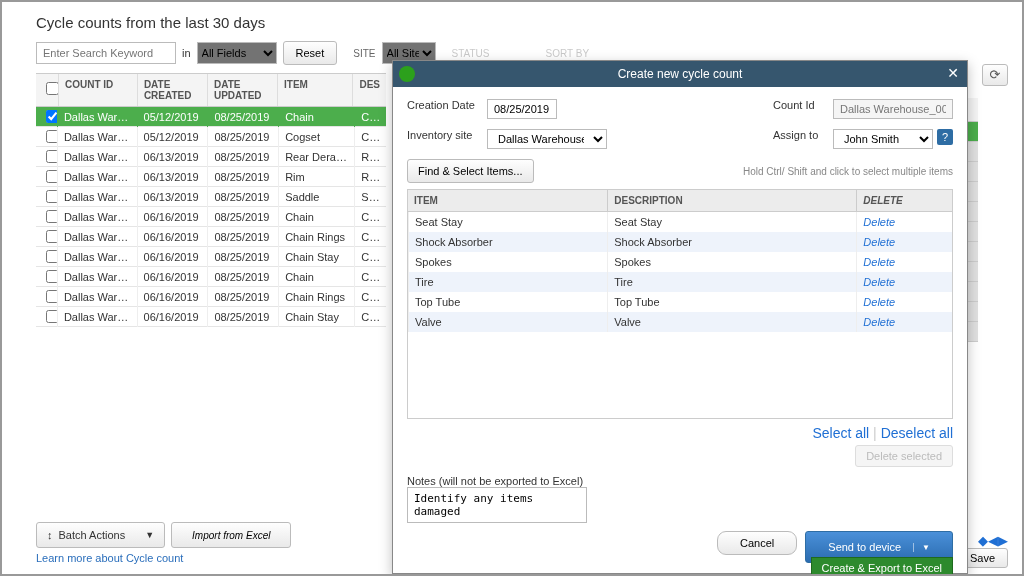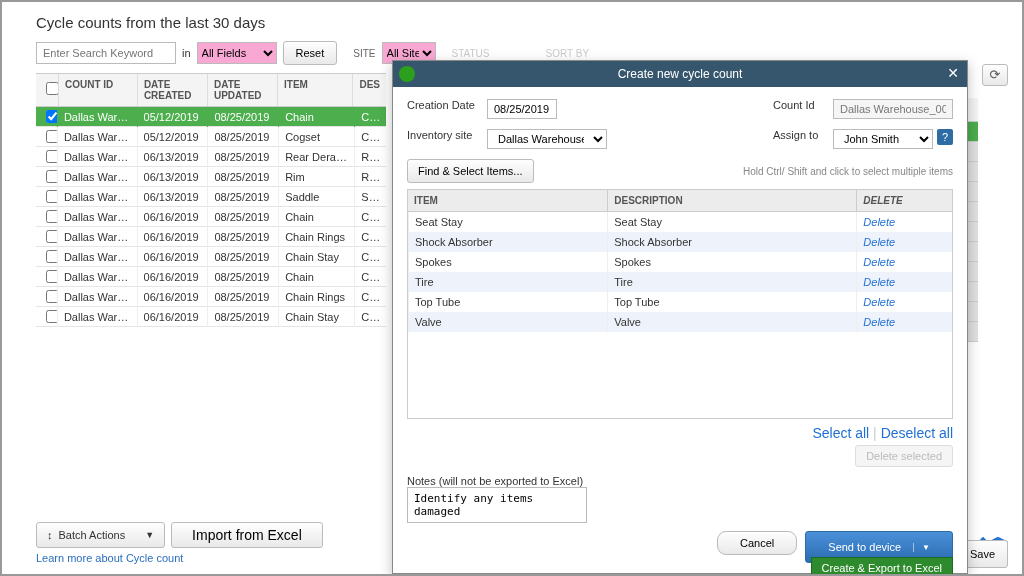--- a/index.html
+++ b/index.html
@@ -2,41 +2,41 @@
 <html><head>
 <meta charset="utf-8">
 <style>
   * { box-sizing: border-box; }
   body { margin: 0; font-family: Arial, sans-serif; font-size: 12px; color: #333; background: #fff; }
   .app { position: relative; width: 1024px; height: 576px; border: 2px solid #999; box-shadow: 3px 3px 6px rgba(0,0,0,0.3); overflow: hidden; }
   .page-title { font-size: 15px; padding: 12px 0 10px 34px; color: #333; }
   .filter-row { display: flex; align-items: center; gap: 6px; padding: 0 0 8px 34px; }
   .filter-row input[type=text] { height: 22px; width: 140px; border: 1px solid #bbb; padding: 0 6px; font-size: 11px; color: #888; }
   .filter-row .in { font-size: 11px; }
-  .filter-row select { height: 22px; border: 1px solid #bbb; font-size: 11px; background: #f9a8d4; }
+  .filter-row select { height: 22px; border: 1px solid #bbb; font-size: 11px; background: #737373; }
   .btn { height: 24px; border: 1px solid #bbb; background: linear-gradient(#fefefe,#e9e9e9); border-radius: 3px; padding: 0 12px; font-size: 11px; cursor: pointer; }
   .filter-label { font-size: 10px; color: #666; padding-left: 10px; }
   .table { margin-left: 34px; width: 350px; border-top: 1px solid #ccc; }
   .thead { display: flex; background: #f4f4f4; border-bottom: 1px solid #ccc; }
   .th { font-size: 10px; color: #555; padding: 5px 6px; border-left: 1px solid #ddd; font-weight: bold; }
   .th.cb { width: 22px; border-left: none; text-align: center; }
   .tr { display: flex; border-bottom: 1px solid #e5e5e5; height: 20px; align-items: center; }
   .tr.selected { background: #4cae4c; color: #fff; }
   .td { padding: 0 6px; font-size: 11px; border-left: 1px solid #eee; height: 20px; line-height: 20px; overflow: hidden; white-space: nowrap; text-overflow: ellipsis; }
   .tr.selected .td { border-left-color: #4cae4c; }
   .td.cb { width: 22px; text-align: center; border-left: none; }
   .c-countid { width: 88px; }
   .c-created { width: 78px; }
   .c-updated { width: 78px; }
   .c-item { width: 84px; }
   .c-desc { width: 34px; }
   .bottom-bar { position: absolute; bottom: 26px; left: 34px; display: flex; gap: 6px; }
   .batch-btn { display: flex; align-items: center; height: 26px; border: 1px solid #bbb; background: linear-gradient(#fefefe,#e9e9e9); border-radius: 3px; padding: 0 10px; font-size: 11px; cursor: pointer; }
   .batch-btn .chev { margin-left: 20px; font-size: 9px; }
-  .import-btn { height: 26px; border: 1px solid #bbb; background: linear-gradient(#fefefe,#e9e9e9); border-radius: 3px; padding: 0 20px; font-size: 14px; cursor: pointer; }
+  .import-btn { height: 26px; border: 1px solid #bbb; background: linear-gradient(#fefefe,#e9e9e9); border-radius: 3px; padding: 0 20px; font-size: 10px; cursor: pointer; font-style: italic; }
   .learn-link { position: absolute; bottom: 10px; left: 34px; font-size: 11px; color: #2a6ebb; text-decoration: none; }
   .modal { position: absolute; top: 58px; left: 390px; width: 576px; background: #fff; border: 1px solid #888; box-shadow: 0 4px 12px rgba(0,0,0,0.25); }
   .modal-header { background: #36566e; color: #fff; height: 26px; display: flex; align-items: center; justify-content: center; position: relative; font-size: 12px; }
   .modal-header .close { position: absolute; right: 8px; top: 4px; font-size: 14px; cursor: pointer; color: #fff; }
   .modal-header .app-icon { position: absolute; left: 6px; top: 5px; width: 16px; height: 16px; background:#2ca01c; border-radius: 50%; }
   .modal-body { padding: 12px 14px 10px; }
   .form-row { display: flex; margin-bottom: 10px; }
   .form-row .lbl { font-size: 11px; width: 80px; }
   .form-row .val { font-size: 11px; border: 1px solid #bbb; height: 20px; padding: 0 6px; }
   .form-row .val.ro { background: #f5f5f5; color: #777; }
@@ -60,21 +60,21 @@
   .notes-lbl { font-size: 11px; margin-top: 8px; }
   .notes { width: 180px; height: 36px; border: 1px solid #bbb; font-size: 11px; padding: 4px 6px; resize: none; }
   .total-row { text-align: right; font-size: 11px; margin-top: -30px; }
   .modal-actions { display: flex; justify-content: flex-end; gap: 8px; margin-top: 8px; position: relative; }
   .cancel-btn { height: 24px; border: 1px solid #bbb; background: linear-gradient(#fefefe,#e9e9e9); border-radius: 9px; padding: 0 22px; font-size: 11px; cursor: pointer; }
   .send-btn { height: 32px; border: 1px solid #2e6da4; background: linear-gradient(#4a90d9,#2b6cb0); color: #fff; border-radius: 3px; padding: 0 22px; font-size: 11px; cursor: pointer; display: flex; align-items: center; }
   .send-btn .dd { border-left: 1px solid rgba(255,255,255,0.5); margin-left: 12px; padding-left: 8px; font-size: 8px; }
   .export-option { position: absolute; right: 0; top: 26px; background: #2d8a2d; color: #fff; font-size: 11px; padding: 4px 10px; border: 1px solid #1e6a1e; white-space: nowrap; }
   .refresh-icon { position: absolute; top: 62px; right: 14px; width: 26px; height: 22px; border: 1px solid #bbb; background: linear-gradient(#fefefe,#e9e9e9); border-radius: 3px; text-align: center; line-height: 20px; cursor: pointer; font-size: 13px; color:#555; }
   .nav-arrows { position: absolute; bottom: 26px; right: 14px; font-size: 13px; color: #1f6fd4; }
-  .save-btn { position: absolute; bottom: 6px; right: 14px; height: 28px; border: 1px solid #bbb; background: linear-gradient(#fefefe,#e9e9e9); border-radius: 3px; padding: 0 12px; font-size: 11px; cursor: pointer; }
+  .save-btn { position: absolute; bottom: 6px; right: 14px; height: 20px; border: 1px solid #bbb; background: linear-gradient(#fefefe,#e9e9e9); border-radius: 3px; padding: 0 12px; font-size: 11px; cursor: pointer; }
   .help-icon { display:inline-flex; width:16px; height:16px; background:#2e6da4; color:#fff; align-items:center; justify-content:center; font-size:11px; border-radius:2px; margin-left:4px; }
   .col-stubs { position:absolute; top:96px; right:44px; width:14px; }
   .stub { height:20px; background:#e0e0e0; margin-bottom:0; border-bottom:1px solid #ccc; }
 </style>
 </head>
 <body>
 
 <div class="app">
   <div class="page-title">Cycle counts from the last 30 days</div>
 

